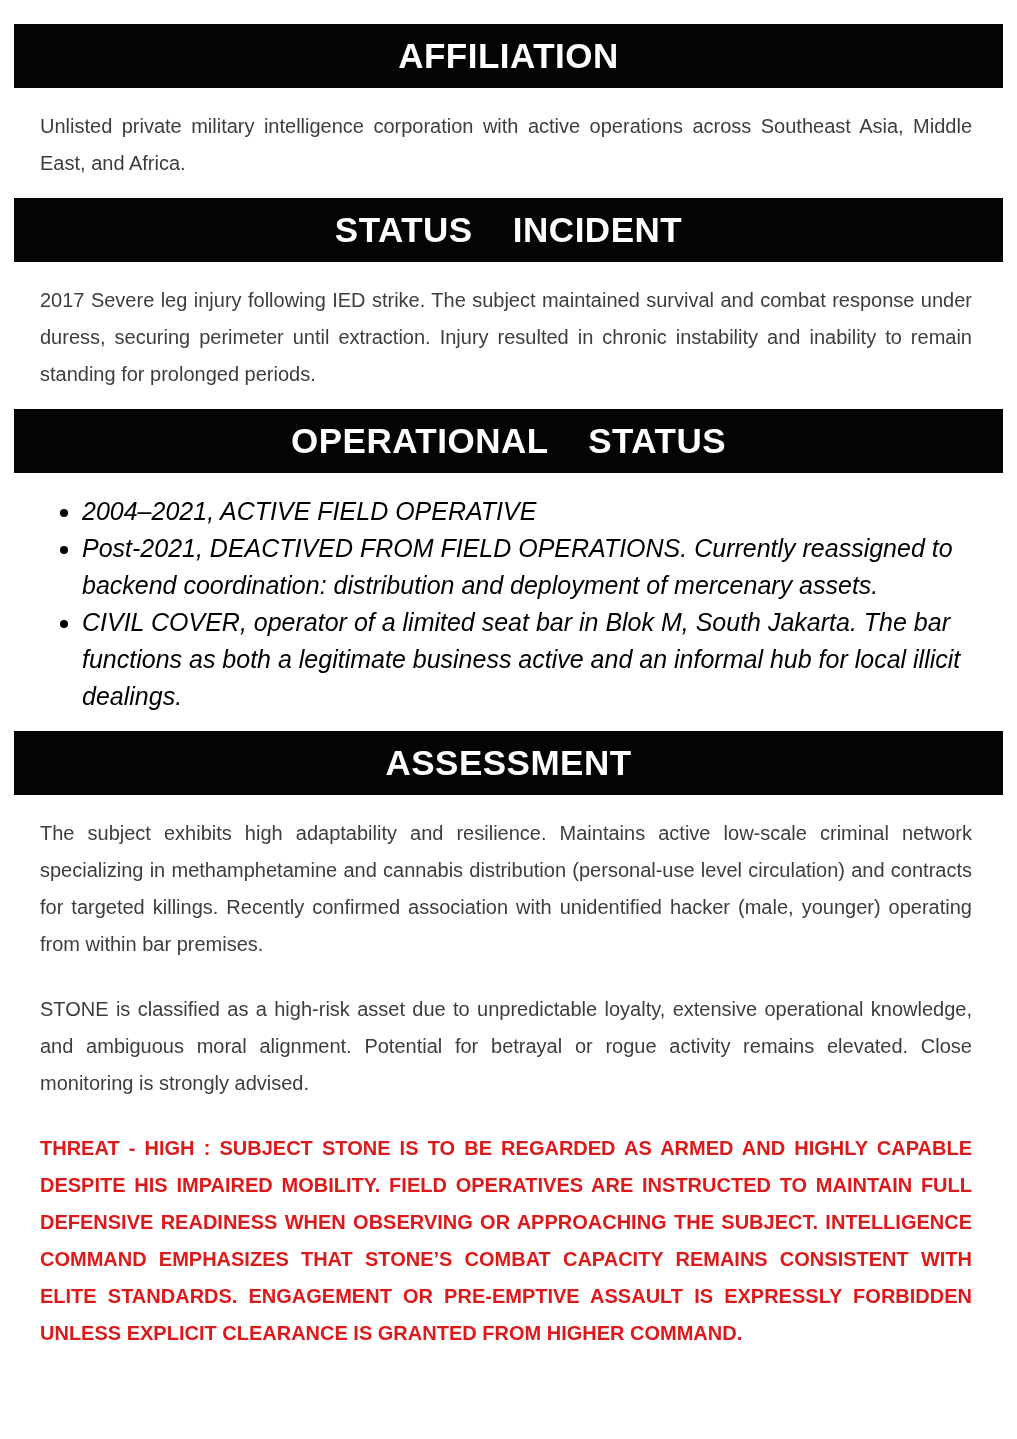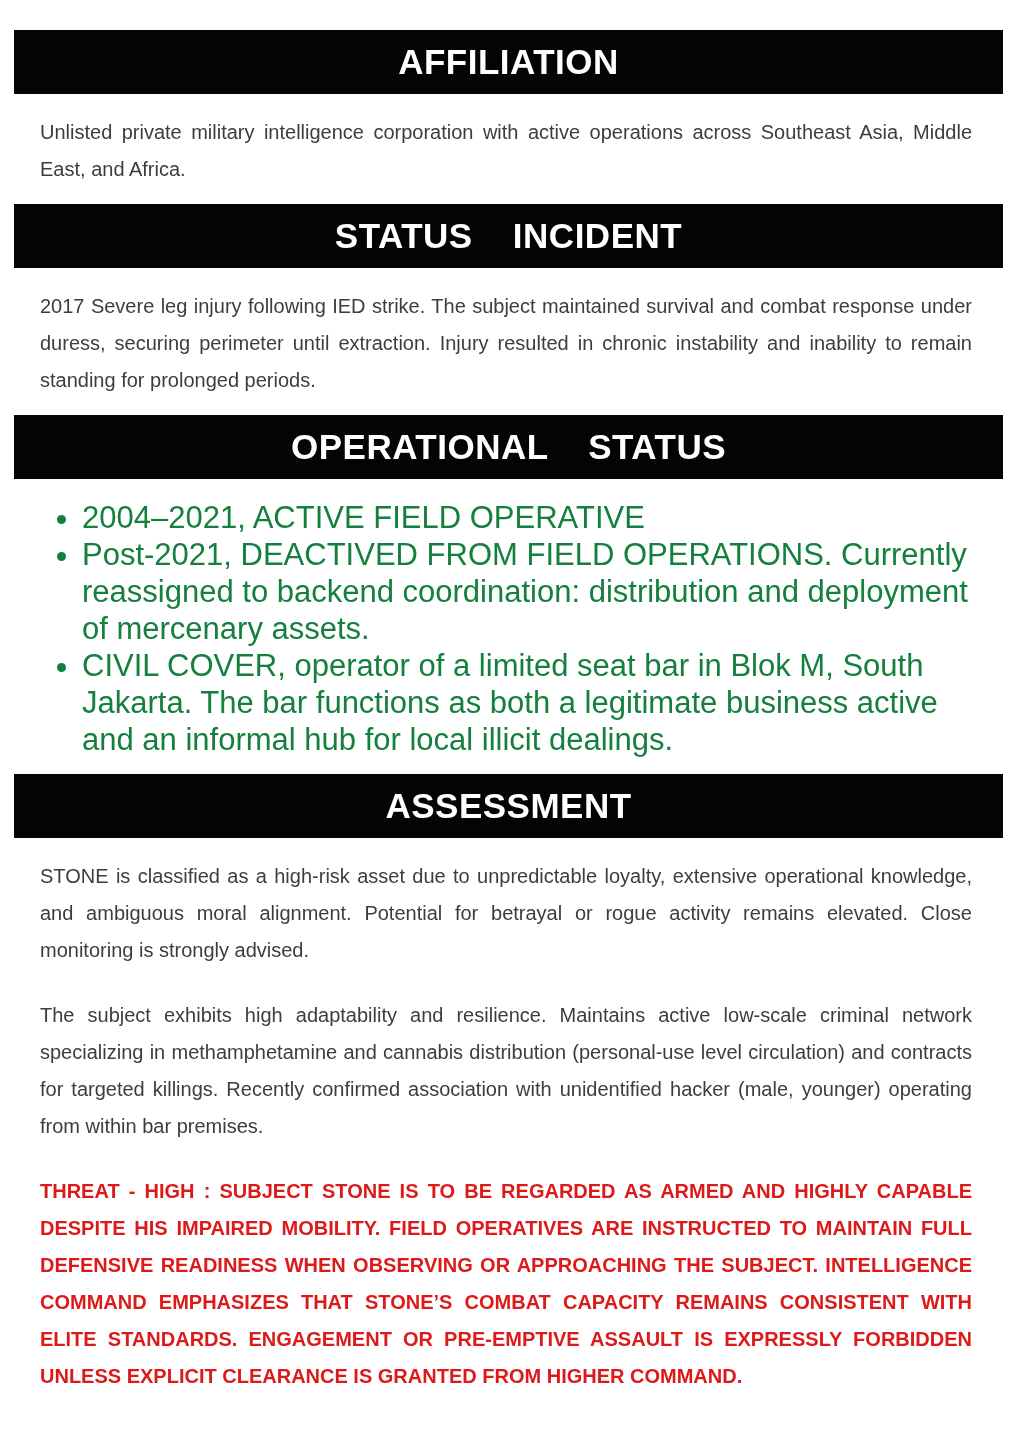--- a/index.html
+++ b/index.html
@@ -5,21 +5,21 @@
   html, body { margin: 0; padding: 0; }
   body {
     width: 1017px;
     background: #ffffff;
     font-family: "Liberation Sans", sans-serif;
   }
   .page {
     box-sizing: border-box;
     width: 1017px;
     height: 1439px;
-    padding-top: 30px;
+    padding-top: 24px;
     overflow: hidden;
     background: #ffffff;
   }
   .bar {
     height: 64px;
     background: #040404;
     margin: 0 14px 20px 14px;
     display: flex;
     align-items: center;
     justify-content: center;
@@ -41,24 +41,25 @@
     color: #3d3d3d;
     text-align: justify;
   }
   .para + .para { margin-top: 28px; }
   ul.bullets {
     margin: 0 45px 16px 40px;
     padding: 0 0 0 42px;
     list-style: disc;
   }
   ul.bullets li {
-    font-size: 31px;
+    font-size: 25px;
     line-height: 37px;
-    color: #15803d;
+    color: #000000;
     text-align: left;
+    font-style: italic;
   }
   .threat {
     color: #dd1a1a;
     font-weight: bold;
   }
 </style>
 </head>
 <body>
 
 <div class="page">
@@ -85,18 +86,18 @@
       <li>2004–2021, ACTIVE FIELD OPERATIVE</li>
       <li>Post-2021, DEACTIVED FROM FIELD OPERATIONS. Currently reassigned to backend coordination: distribution and deployment of mercenary assets.</li>
       <li>CIVIL COVER, operator of a limited seat bar in Blok M, South Jakarta. The bar functions as both a legitimate business active and an informal hub for local illicit dealings.</li>
     </ul>
   </section>
 
   <header class="bar">
     <h1 class="bar-title">ASSESSMENT</h1>
   </header>
   <section class="section-body">
+    <p class="para">The subject exhibits high adaptability and resilience. Maintains active low-scale criminal network specializing in methamphetamine and cannabis distribution (personal-use level circulation) and contracts for targeted killings. Recently confirmed association with unidentified hacker (male, younger) operating from within bar premises.</p>
     <p class="para">STONE is classified as a high-risk asset due to unpredictable loyalty, extensive operational knowledge, and ambiguous moral alignment. Potential for betrayal or rogue activity remains elevated. Close monitoring is strongly advised.</p>
-    <p class="para">The subject exhibits high adaptability and resilience. Maintains active low-scale criminal network specializing in methamphetamine and cannabis distribution (personal-use level circulation) and contracts for targeted killings. Recently confirmed association with unidentified hacker (male, younger) operating from within bar premises.</p>
     <p class="para threat">THREAT - HIGH : SUBJECT STONE IS TO BE REGARDED AS ARMED AND HIGHLY CAPABLE DESPITE HIS IMPAIRED MOBILITY. FIELD OPERATIVES ARE INSTRUCTED TO MAINTAIN FULL DEFENSIVE READINESS WHEN OBSERVING OR APPROACHING THE SUBJECT. INTELLIGENCE COMMAND EMPHASIZES THAT STONE’S COMBAT CAPACITY REMAINS CONSISTENT WITH ELITE STANDARDS. ENGAGEMENT OR PRE-EMPTIVE ASSAULT IS EXPRESSLY FORBIDDEN UNLESS EXPLICIT CLEARANCE IS GRANTED FROM HIGHER COMMAND.</p>
   </section>
 
 </div>
 
 </body></html>

